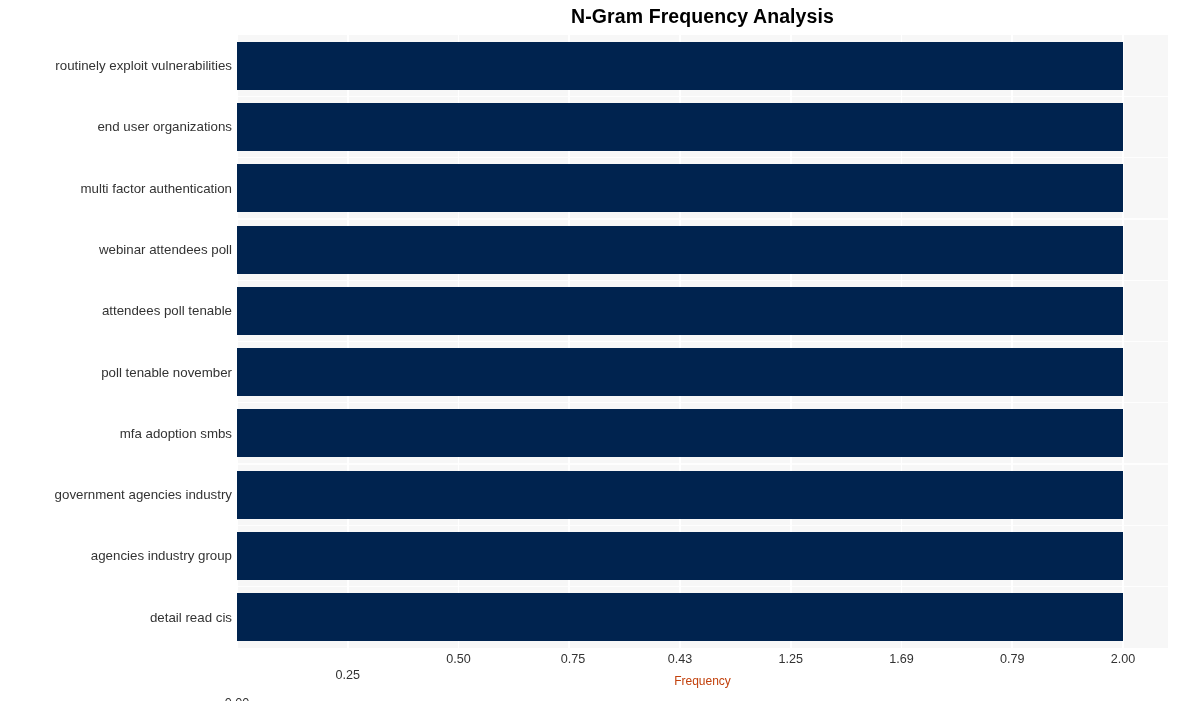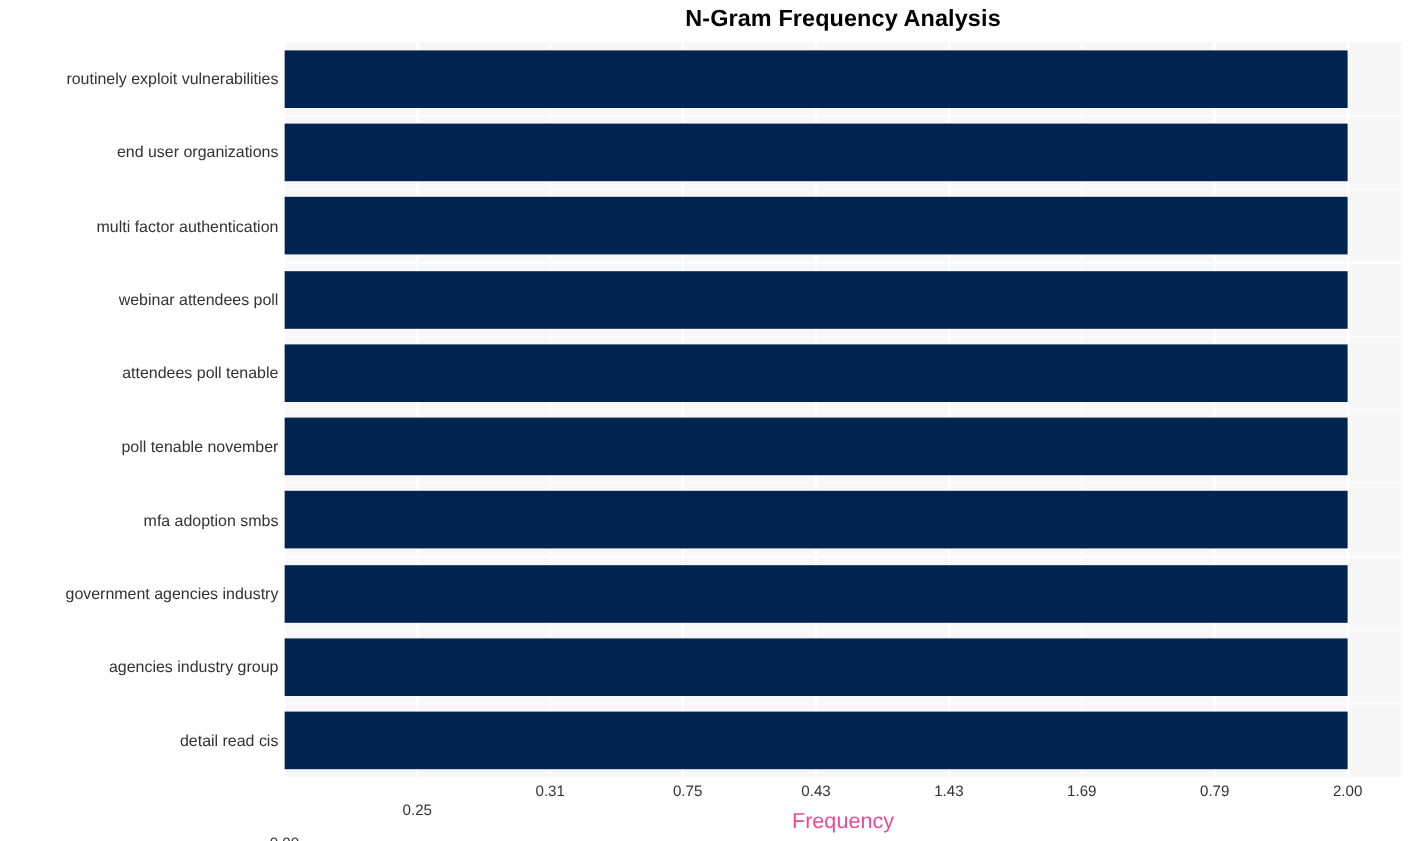--- a/index.html
+++ b/index.html
@@ -94,22 +94,22 @@
     color: #333333;
     white-space: nowrap;
   }
 
   #xaxis-label {
     position: absolute;
     left: 237px;
     top: 674px;
     width: 931px;
     text-align: center;
-    font-size: 18px;
-    color: #ec4899;
+    font-size: 12px;
+    color: #c2410c;
     white-space: nowrap;
   }
 </style>
 </head>
 <body>
 
 <div id="figure">
 
   <div id="chart-title">N-Gram Frequency Analysis</div>
 
@@ -158,24 +158,24 @@
       <div class="ylabel" style="top: 304.25px;">attendees poll tenable</div>
       <div class="ylabel" style="top: 365.55px;">poll tenable november</div>
       <div class="ylabel" style="top: 426.85px;">mfa adoption smbs</div>
       <div class="ylabel" style="top: 488.15px;">government agencies industry</div>
       <div class="ylabel" style="top: 549.45px;">agencies industry group</div>
       <div class="ylabel" style="top: 610.75px;">detail read cis</div>
     </div>
   <div id="xticks">
       <div class="xtick" style="left: 237px; margin-top: 44px;">0.00</div>
       <div class="xtick" style="left: 347.75px; margin-top: 16px;">0.25</div>
-      <div class="xtick" style="left: 458.5px;">0.31</div>
+      <div class="xtick" style="left: 458.5px;">0.50</div>
       <div class="xtick" style="left: 573px;">0.75</div>
       <div class="xtick" style="left: 680px;">0.43</div>
-      <div class="xtick" style="left: 790.75px;">1.43</div>
+      <div class="xtick" style="left: 790.75px;">1.25</div>
       <div class="xtick" style="left: 901.5px;">1.69</div>
       <div class="xtick" style="left: 1012.25px;">0.79</div>
       <div class="xtick" style="left: 1123px;">2.00</div>
     </div>
 
   <div id="xaxis-label">Frequency</div>
 
 </div>
 
 </body></html>

